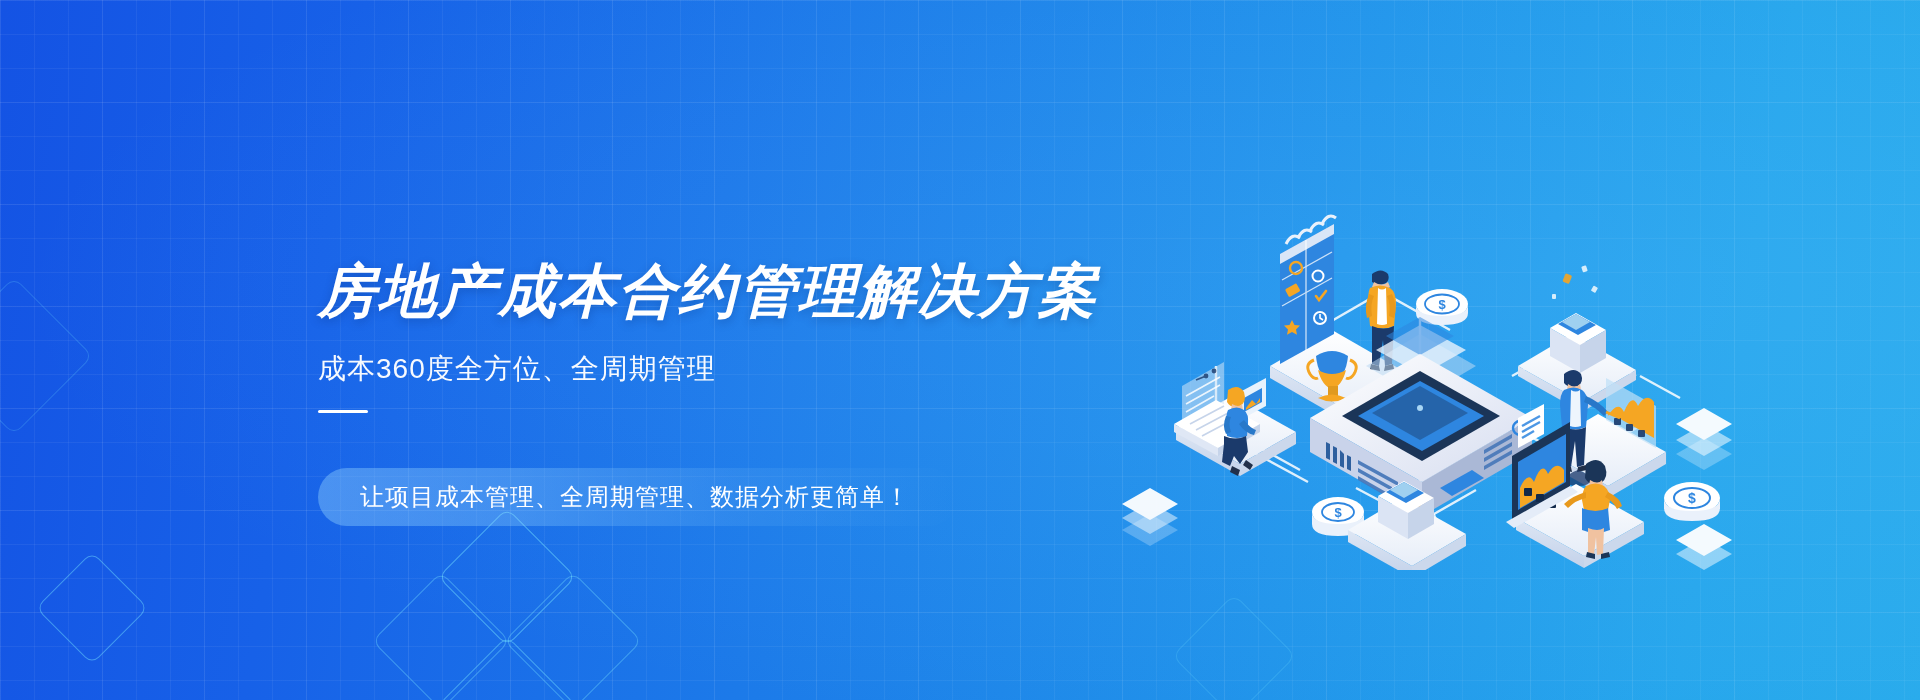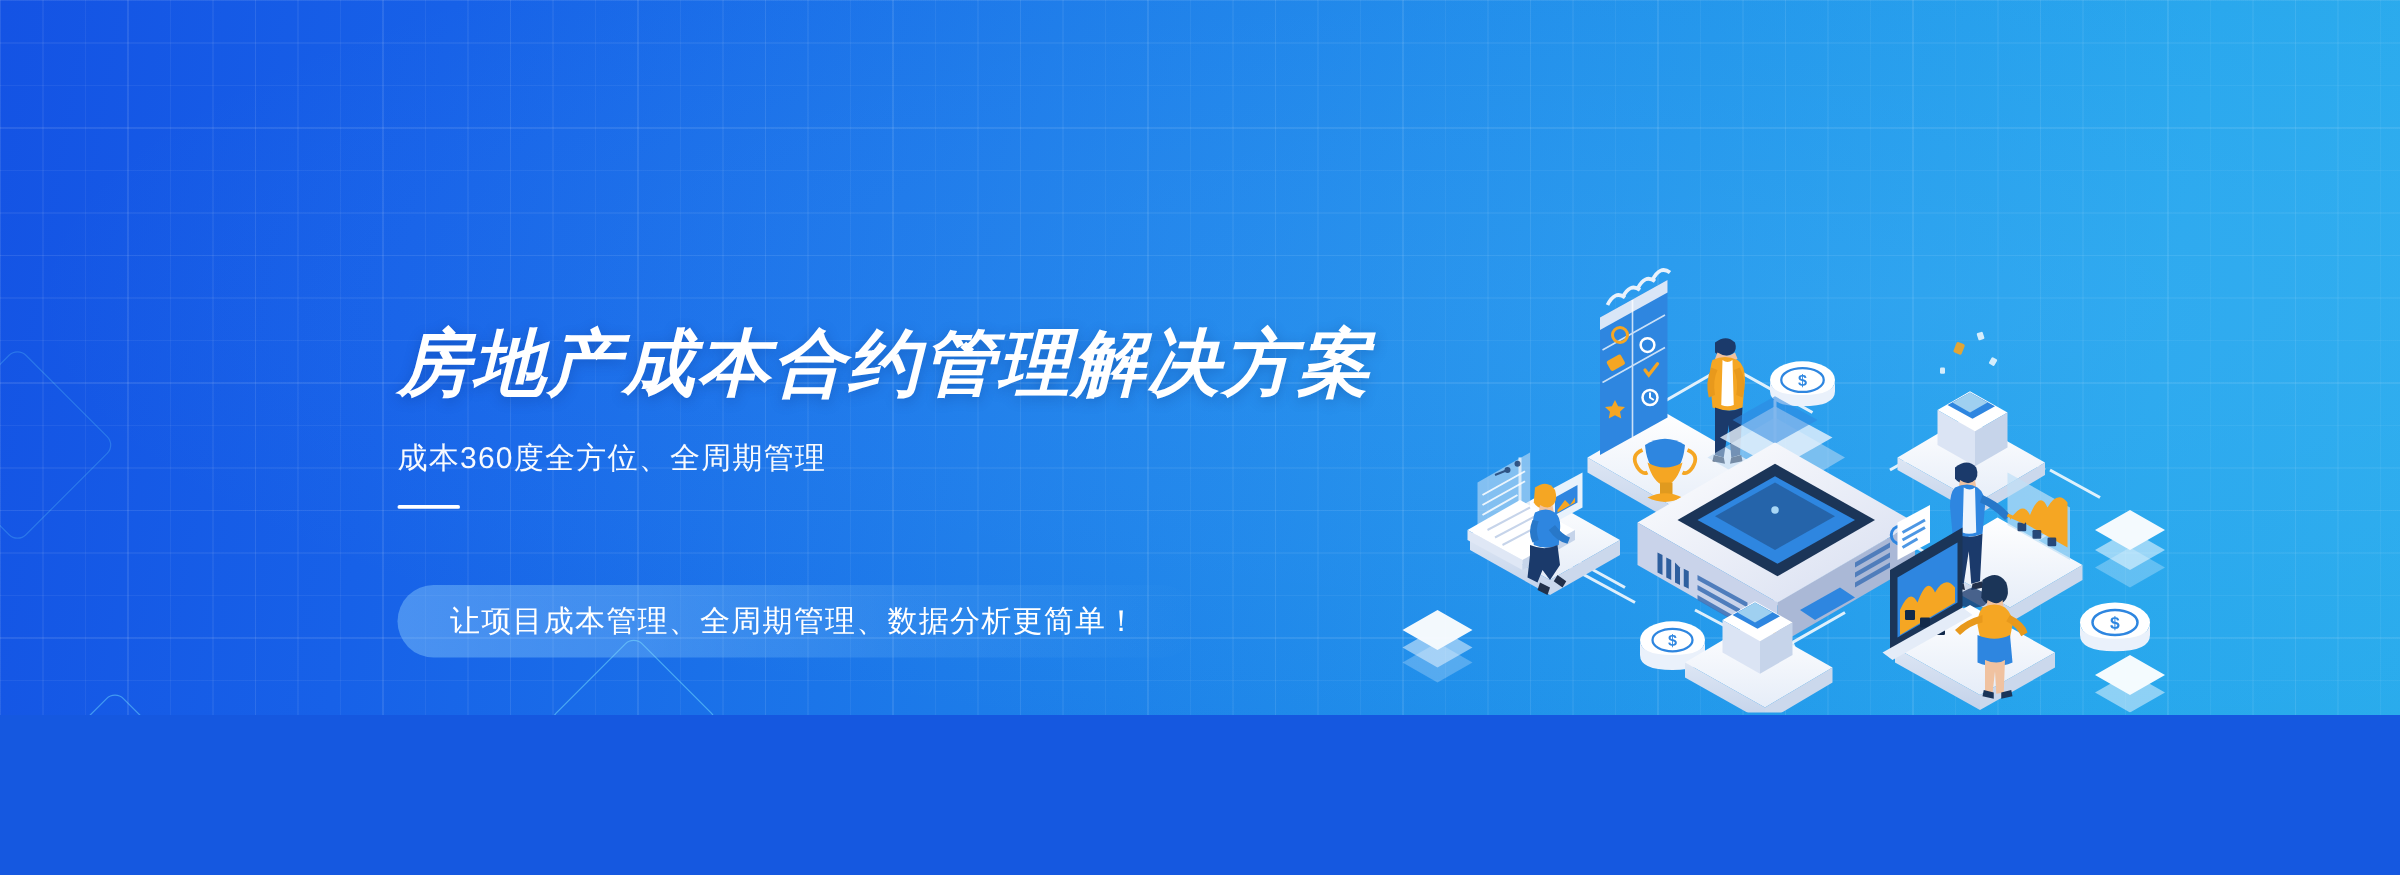--- a/index.html
+++ b/index.html
@@ -2,21 +2,21 @@
 <html><head>
 <meta charset="utf-8">
 <style>
   html,body{margin:0;padding:0;}
   body{
     width:1920px;height:700px;overflow:hidden;
     font-family:"Liberation Sans","DejaVu Sans",sans-serif;
     background:#1558e0;
   }
   .banner{
-    position:relative;width:1920px;height:572px;overflow:hidden;
+    position:relative;width:1920px;height:700px;overflow:hidden;
     background:linear-gradient(100deg,#1453e4 0%,#1761e8 18%,#1c7ae9 42%,#2094ea 68%,#26a6ec 88%,#29abec 100%);
   }
   
   .grid{
     position:absolute;inset:0;
     background-image:
       repeating-linear-gradient(to right, rgba(255,255,255,.055) 0 1px, transparent 1px 34px),
       repeating-linear-gradient(to bottom, rgba(255,255,255,.055) 0 1px, transparent 1px 34px);
     pointer-events:none;
   }
@@ -48,21 +48,21 @@
   .d7{left:1190px;top:612px;width:86px;height:86px;border-color:rgba(120,230,255,.20);}
 
   
   .copy{position:absolute;left:318px;top:262px;width:820px;}
   .title{
     font-size:58px;line-height:1;font-weight:bold;font-style:italic;
     color:#ffffff;letter-spacing:2px;white-space:nowrap;
     text-shadow:0 3px 10px rgba(5,40,110,.28);
   }
   .subtitle{
-    margin-top:30px;font-size:24px;color:#ffffff;letter-spacing:1px;
+    margin-top:30px;font-size:28px;color:#ffffff;letter-spacing:1px;
     font-weight:400;opacity:.97;
   }
   .divider{
     margin-top:22px;width:50px;height:3px;background:#ffffff;border-radius:2px;
   }
   .pill{
     position:absolute;left:0;top:206px;
     height:58px;min-width:640px;display:flex;align-items:center;
     padding:0 34px 0 42px;box-sizing:border-box;
     border-radius:29px;

